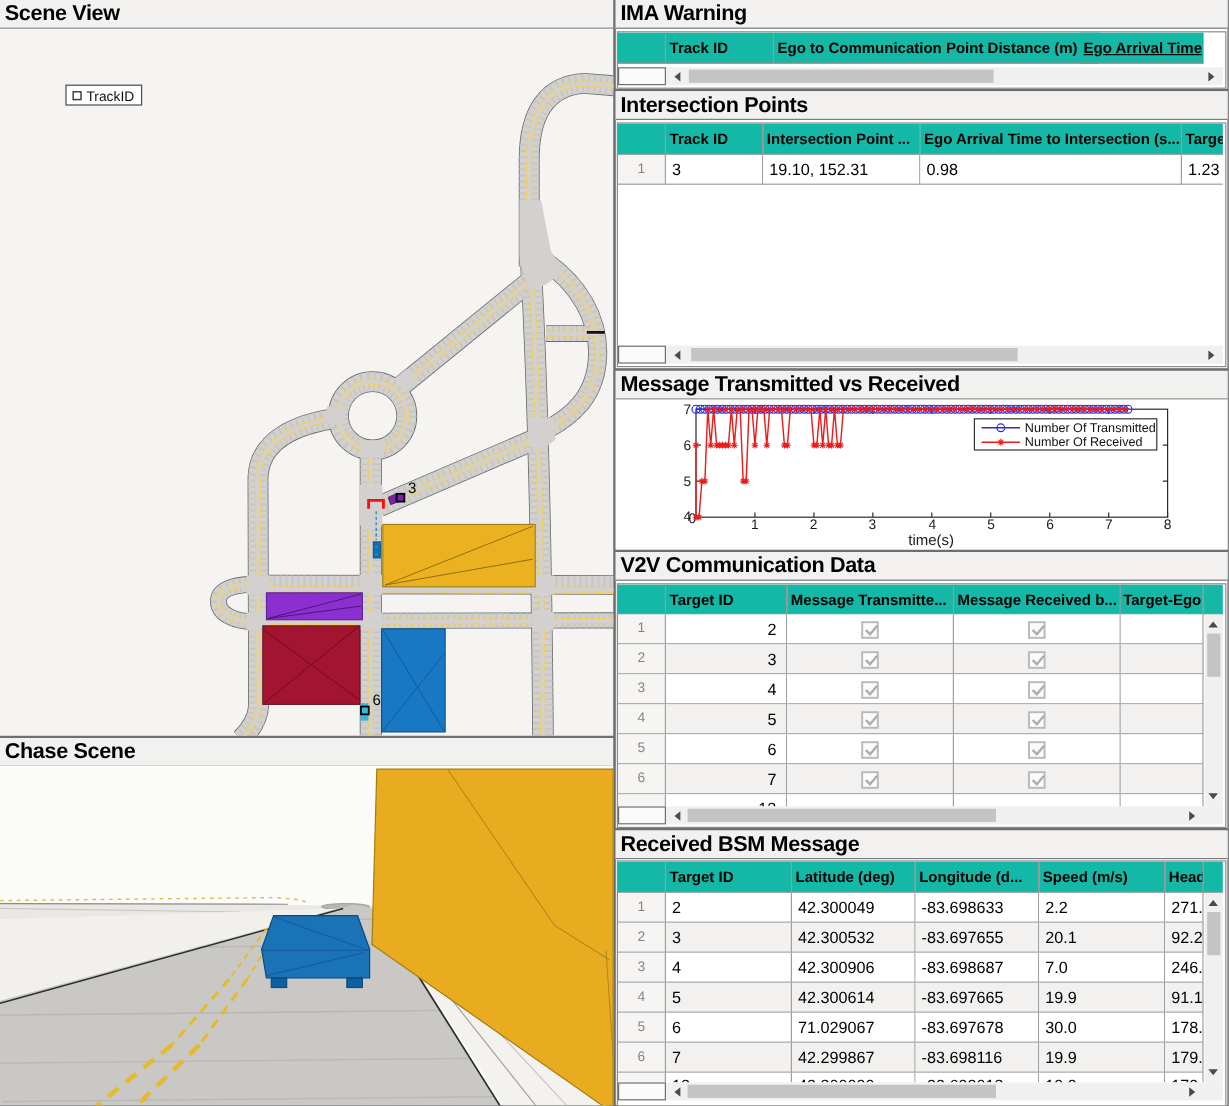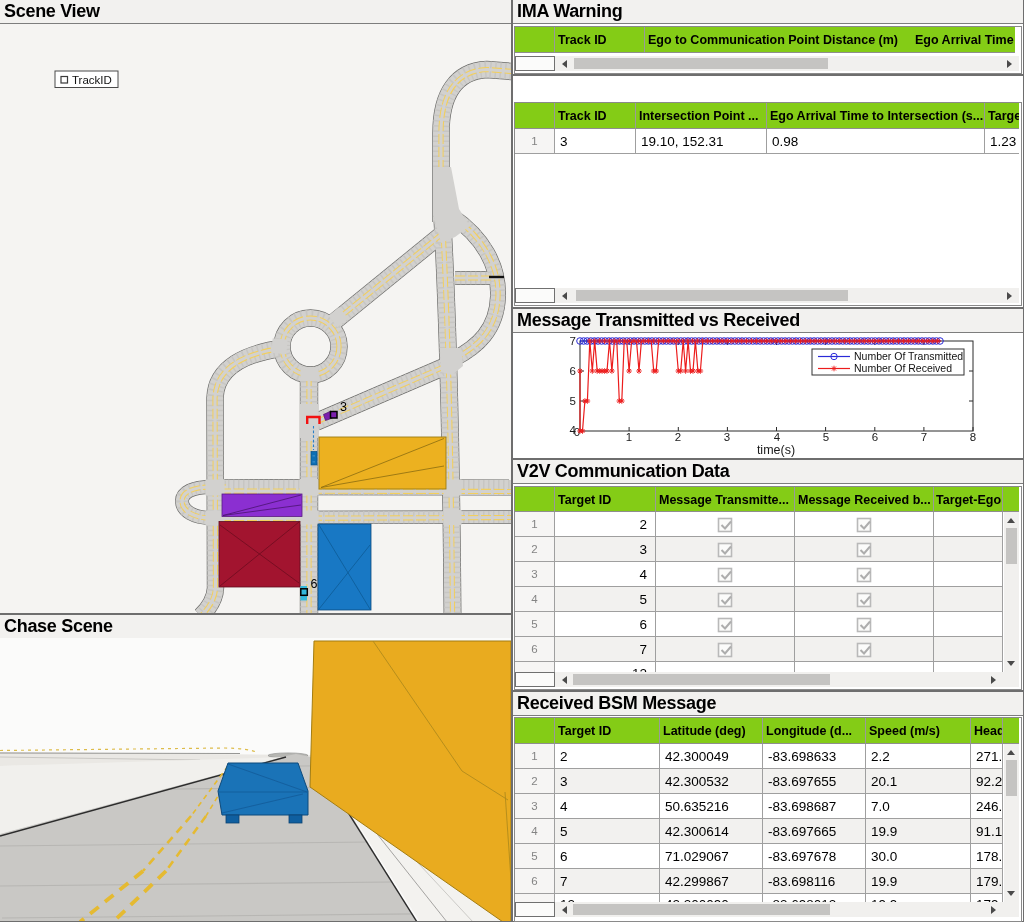--- a/index.html
+++ b/index.html
@@ -1,20 +1,20 @@
 <!DOCTYPE html>
 <html><head>
 <meta charset="utf-8">
 <style>
 html,body{margin:0;padding:0;}
 #page{position:relative;width:1024px;height:922px;background:#787878;font-family:"Liberation Sans",sans-serif;overflow:hidden;}
 .panel{position:absolute;background:#ffffff;outline:1px solid #6e6e6e;}
 .title{position:absolute;left:0;top:0;right:0;height:23px;background:#f2f1ef;border-bottom:1px solid #7d7d7d;font-weight:bold;font-size:18px;color:#000;padding-left:4px;line-height:23px;letter-spacing:-0.3px;white-space:nowrap;}
 .tbl{position:absolute;background:#fff;border:1px solid #8a8a8a;overflow:hidden;}
-.hc{position:absolute;box-sizing:border-box;background:#84cc16;border-right:1px solid #9a9a9a;border-bottom:1px solid #8e8e8e;font-weight:bold;font-size:12.5px;padding:6px 0 0 3px;white-space:nowrap;overflow:hidden;height:26px;}
+.hc{position:absolute;box-sizing:border-box;background:#14b8a6;border-right:1px solid #9a9a9a;border-bottom:1px solid #8e8e8e;font-weight:bold;font-size:12.5px;padding:6px 0 0 3px;white-space:nowrap;overflow:hidden;height:26px;}
 .dc{position:absolute;box-sizing:border-box;background:#fff;border-right:1px solid #9f9f9f;border-bottom:1px solid #9f9f9f;font-size:13.5px;padding:5px 6px 0 5px;white-space:nowrap;overflow:hidden;height:25px;}
 .rn{position:absolute;box-sizing:border-box;background:#f6f5f4;border-right:1px solid #9f9f9f;border-bottom:1px solid #9f9f9f;font-size:11.5px;color:#848484;text-align:center;padding-top:6px;height:25px;}
 .alt{background:#f2f1ef;}
 .ra{text-align:right;padding:5px 8px 0 0;}
 .sbh{position:absolute;background:#f1f0ee;}
 .sbv{position:absolute;background:#f1f0ee;}
 .thumb{position:absolute;background:#c5c4c2;}
 .corner{position:absolute;background:#fbfbfa;border:1px solid #707070;box-sizing:border-box;}
 .arr{position:absolute;width:0;height:0;}
 svg{display:block;}
@@ -202,31 +202,32 @@
 </svg>
 </div>
 </div>
 
 <div class="panel" style="left:513px;top:0;width:510px;height:74px;">
   <div class="title">IMA Warning</div>
   <div class="tbl" style="left:1px;top:26px;width:506px;height:46px;" id="imatbl">
     <div class="hc" style="left:0;top:0;width:40px;"></div>
     <div class="hc" style="left:40px;top:0;width:90px;">Track ID</div>
     <div class="hc" style="left:130px;top:0;width:271px;">Ego to Communication Point Distance (m)</div>
-    <div class="hc" style="left:397px;top:0;width:103px;border-right:none;">Ego Arrival Time</div>
+    <div class="hc" style="left:385px;top:0;width:103px;border-right:none;text-decoration:underline;">Ego Arrival Time</div>
     <div class="corner" style="left:0;top:29px;width:40px;height:15px;"></div>
     <div class="sbh" style="left:40px;top:29px;width:464px;height:15px;">
       <div class="arr" style="left:7px;top:4px;border-top:4px solid transparent;border-bottom:4px solid transparent;border-right:5px solid #4a4a4a;"></div>
       <div class="thumb" style="left:19px;top:2px;width:254px;height:11px;"></div>
       <div class="arr" style="right:7px;top:4px;border-top:4px solid transparent;border-bottom:4px solid transparent;border-left:5px solid #4a4a4a;"></div>
     </div>
   </div>
 </div>
 
 <div class="panel" style="left:513px;top:76px;width:510px;height:231px;">
+  <div class="title">Intersection Points</div>
   <div class="tbl" style="left:1px;top:26px;width:506px;height:202px;" id="iptbl">
     <div class="hc" style="left:0;top:0;width:40px;"></div>
     <div class="hc" style="left:40px;top:0;width:81px;">Track ID</div>
     <div class="hc" style="left:121px;top:0;width:131px;">Intersection Point ...</div>
     <div class="hc" style="left:252px;top:0;width:218px;">Ego Arrival Time to Intersection (s...</div>
     <div class="hc" style="left:470px;top:0;width:34px;border-right:none;text-align:right;">Targe</div>
     <div class="rn" style="left:0;top:26px;width:40px;">1</div>
     <div class="dc" style="left:40px;top:26px;width:81px;">3</div>
     <div class="dc" style="left:121px;top:26px;width:131px;">19.10, 152.31</div>
     <div class="dc" style="left:252px;top:26px;width:218px;">0.98</div>
@@ -594,21 +595,21 @@
     <div class="dc" style="left:351px;top:26px;width:105px;">2.2</div>
     <div class="dc" style="left:456px;top:26px;width:32px;">271.7</div>
     <div class="rn" style="left:0;top:51px;width:40px;">2</div>
     <div class="dc alt" style="left:40px;top:51px;width:105px;">3</div>
     <div class="dc alt" style="left:145px;top:51px;width:103px;">42.300532</div>
     <div class="dc alt" style="left:248px;top:51px;width:103px;">-83.697655</div>
     <div class="dc alt" style="left:351px;top:51px;width:105px;">20.1</div>
     <div class="dc alt" style="left:456px;top:51px;width:32px;">92.2</div>
     <div class="rn" style="left:0;top:76px;width:40px;">3</div>
     <div class="dc" style="left:40px;top:76px;width:105px;">4</div>
-    <div class="dc" style="left:145px;top:76px;width:103px;">50.635216</div>
+    <div class="dc" style="left:145px;top:76px;width:103px;">42.300906</div>
     <div class="dc" style="left:248px;top:76px;width:103px;">-83.698687</div>
     <div class="dc" style="left:351px;top:76px;width:105px;">7.0</div>
     <div class="dc" style="left:456px;top:76px;width:32px;">246.3</div>
     <div class="rn" style="left:0;top:101px;width:40px;">4</div>
     <div class="dc alt" style="left:40px;top:101px;width:105px;">5</div>
     <div class="dc alt" style="left:145px;top:101px;width:103px;">42.300614</div>
     <div class="dc alt" style="left:248px;top:101px;width:103px;">-83.697665</div>
     <div class="dc alt" style="left:351px;top:101px;width:105px;">19.9</div>
     <div class="dc alt" style="left:456px;top:101px;width:32px;">91.1</div>
     <div class="rn" style="left:0;top:126px;width:40px;">5</div>

